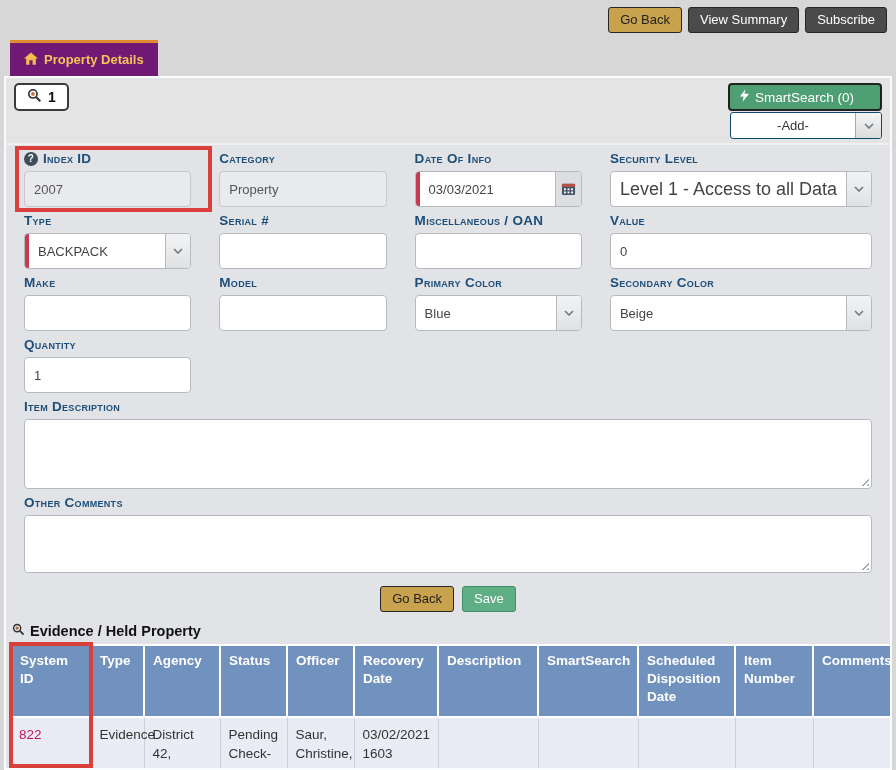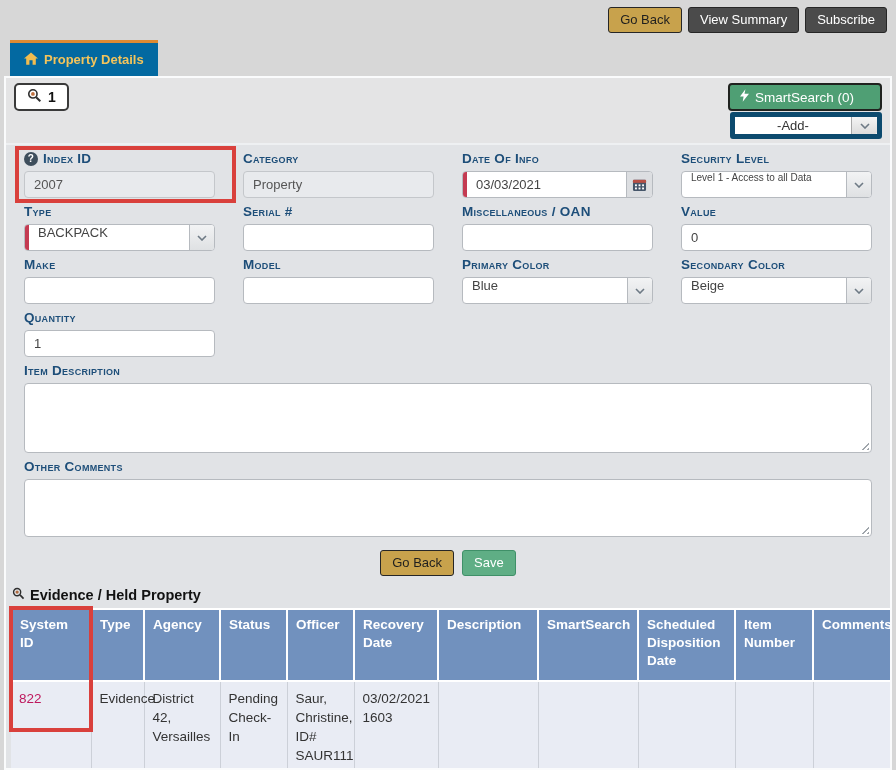--- a/index.html
+++ b/index.html
@@ -10,46 +10,46 @@
     overflow:hidden;
     position:relative;
   }
   
   .topbar { height:40px; display:flex; justify-content:flex-end; align-items:center; gap:6px; padding:0 9px; }
   .btn { font-family:inherit; font-size:13px; padding:5px 11px; border-radius:3px; border:1px solid #262626; cursor:pointer; line-height:1.1; }
   .btn-dark { background:#4b4b4b; color:#ffffff; }
   .btn-gold { background:#c8a24c; color:#1f1f1f; }
   
   .tabrow { padding-left:10px; height:36px; }
-  .tab { display:inline-flex; align-items:center; gap:6px; height:36px; padding:0 14px; background:#0369a1;
+  .tab { display:inline-flex; align-items:center; gap:6px; height:36px; padding:0 14px; background:#701a75;
          border-top:3px solid #df8a31; color:#f4c45b; font-size:13px; font-weight:bold; cursor:pointer; }
   
   .panel { margin:0 4px; height:694px; background:#e1e3e6; border:2px solid #fafbfc; position:relative; overflow:hidden; }
   
   .toolbar { display:flex; justify-content:space-between; align-items:flex-start; padding:5px 8px 4px 8px; background:#e4e4e5; border-bottom:2px solid #eef0f2; }
   .zoom-btn { display:flex; align-items:center; gap:6px; background:#ffffff; border:2px solid #3a3a3a; border-radius:5px; padding:3px 11px;
               font-weight:bold; font-size:14px; color:#111; cursor:pointer; font-family:inherit; }
   .toolbar-right { display:flex; flex-direction:column; align-items:flex-end; gap:1px; }
   .smartsearch-btn { display:flex; align-items:center; gap:6px; background:#4f9f74; color:#fff; border:2px solid #20221f;
                      border-radius:4px; padding:4px 10px; font-size:13.5px; cursor:pointer; font-family:inherit; }
   .caret-down { width:0; height:0; border-left:4px solid transparent; border-right:4px solid transparent; border-top:5px solid #d9ecе2; border-top-color:#d9ece2; margin-left:2px; }
-  .add-select { width:152px; height:27px; background:#fff; border:5px solid #0c4a6e; border-radius:3px; display:flex; align-items:center; cursor:pointer; }
+  .add-select { width:152px; height:27px; background:#fff; border:1px solid #0c4a6e; border-radius:3px; display:flex; align-items:center; cursor:pointer; }
   .add-select .val { flex:1; text-align:center; font-size:13px; color:#333; }
   .addon { width:26px; align-self:stretch; border-left:1px solid #a8a8a8; background:linear-gradient(#f4f4f4,#dcdcdc);
            display:flex; align-items:center; justify-content:center; border-radius:0 2px 2px 0; }
   
   .form { padding:6px 18px 0; display:grid; grid-template-columns:repeat(4,1fr); column-gap:28px; }
   .fg { margin-bottom:6px; position:relative; }
   .full { grid-column:1 / -1; }
   .flabel { display:flex; align-items:center; gap:5px; font-weight:bold; font-size:13.5px; color:#1d4e79;
             font-variant:small-caps; letter-spacing:.3px; margin-bottom:4px; line-height:16px; }
   .q-icon { width:14px; height:14px; border-radius:50%; background:#3e4e5c; color:#fff; font-size:10px; font-weight:bold;
             display:inline-flex; align-items:center; justify-content:center; font-variant:normal; }
-  .control { position:relative; height:27px; background:#fff; border:1px solid #b6babf; border-radius:4px;
-             display:flex; overflow:hidden; }
+  .control { position:relative; height:36px; background:#fff; border:1px solid #b6babf; border-radius:4px;
+             display:flex; align-items:center; overflow:hidden; }
   .control input { border:none; outline:none; background:transparent; width:100%; height:100%; padding:0 9px;
                    font-size:13px; color:#444; font-family:inherit; }
   .control.disabled { background:#e8eaed; border-color:#c4c7cb; }
   .control.disabled input { color:#555; }
   .req::before { content:""; position:absolute; left:0; top:0; bottom:0; width:4px; background:#c43b52; }
   .req input, .req .sel-val { padding-left:13px; }
   .sel-val { flex:1; padding:0 9px; font-size:13px; color:#444; white-space:nowrap; overflow:hidden; }
   .sel-addon { width:25px; align-self:stretch; border-left:1px solid #b6babf; background:linear-gradient(#f2f3f4,#dfe1e3);
                display:flex; align-items:center; justify-content:center; cursor:pointer; }
   .date-addon { width:31px; align-self:stretch; border-left:1px solid #b6babf; background:#dcdee1;
@@ -164,21 +164,21 @@
               <rect x="3.2" y="10.2" width="2" height="2" fill="#fff"></rect>
               <rect x="7" y="10.2" width="2" height="2" fill="#fff"></rect>
               <rect x="10.8" y="10.2" width="2" height="2" fill="#fff"></rect>
             </svg>
         </span>
       </div>
     </div>
     <div class="fg">
       <div class="flabel">Security Level</div>
       <div class="control">
-        <span class="sel-val" style="font-size:10px">Level 1 - Access to all Data</span>
+        <span class="sel-val" style="font-size:18px">Level 1 - Access to all Data</span>
         <span class="sel-addon">
             <svg width="10" height="6" viewBox="0 0 10 6">
               <polyline points="1,1 5,5 9,1" fill="none" stroke="#6e7a85" stroke-width="1.6"></polyline>
             </svg>
           </span>
       </div>
     </div>
 
     <div class="fg">
       <div class="flabel">Type</div>

